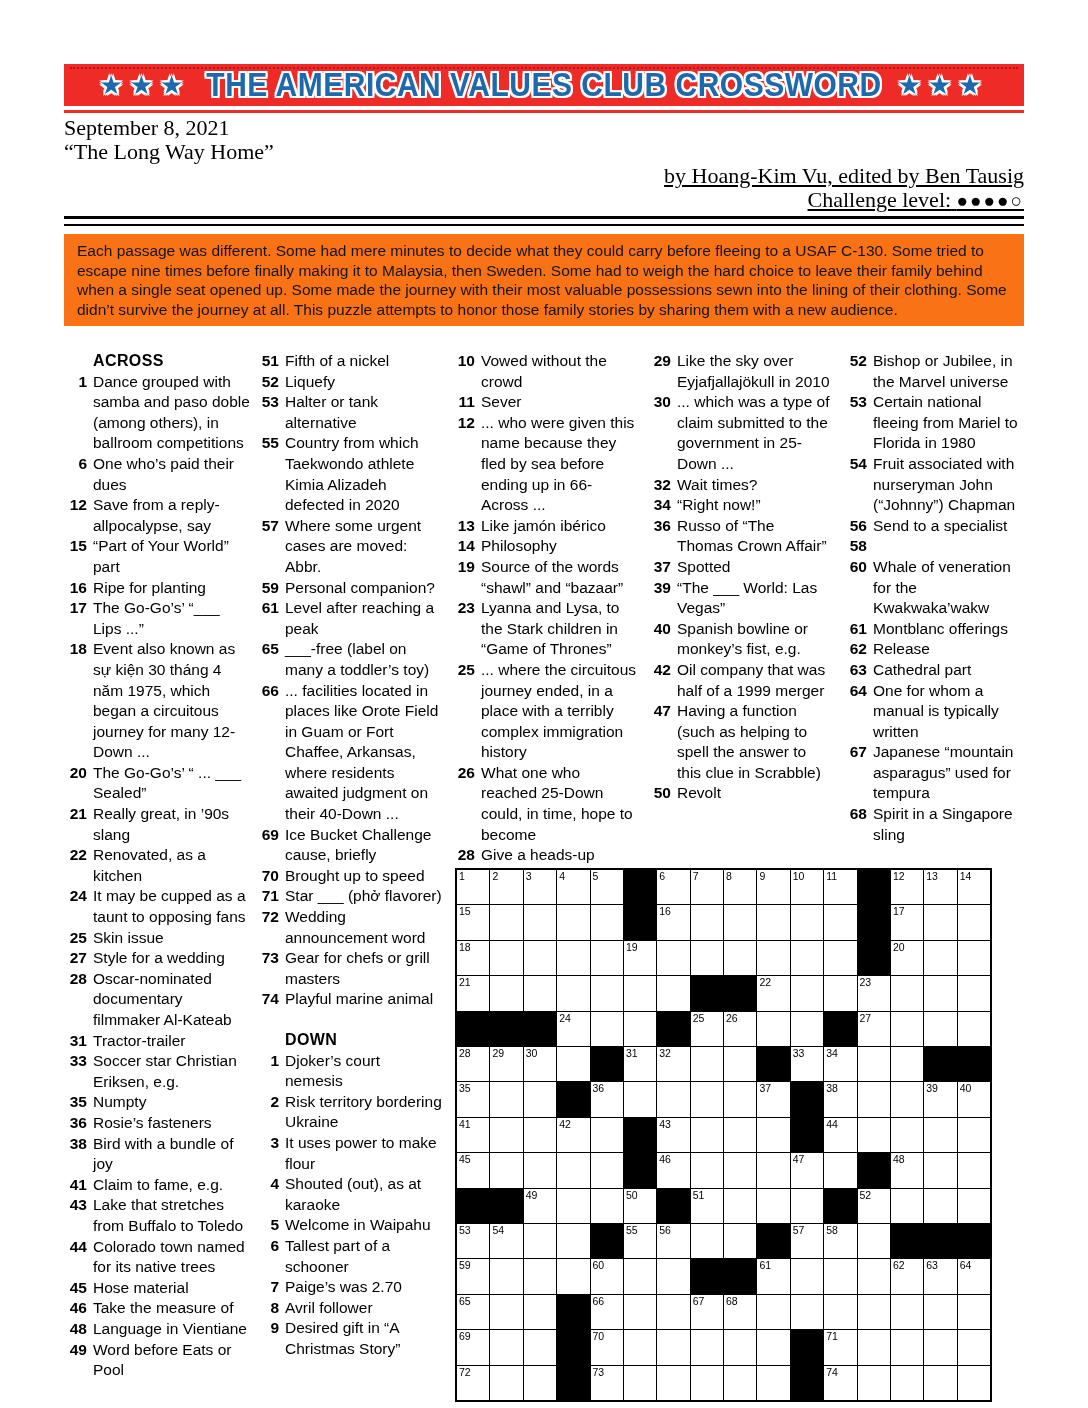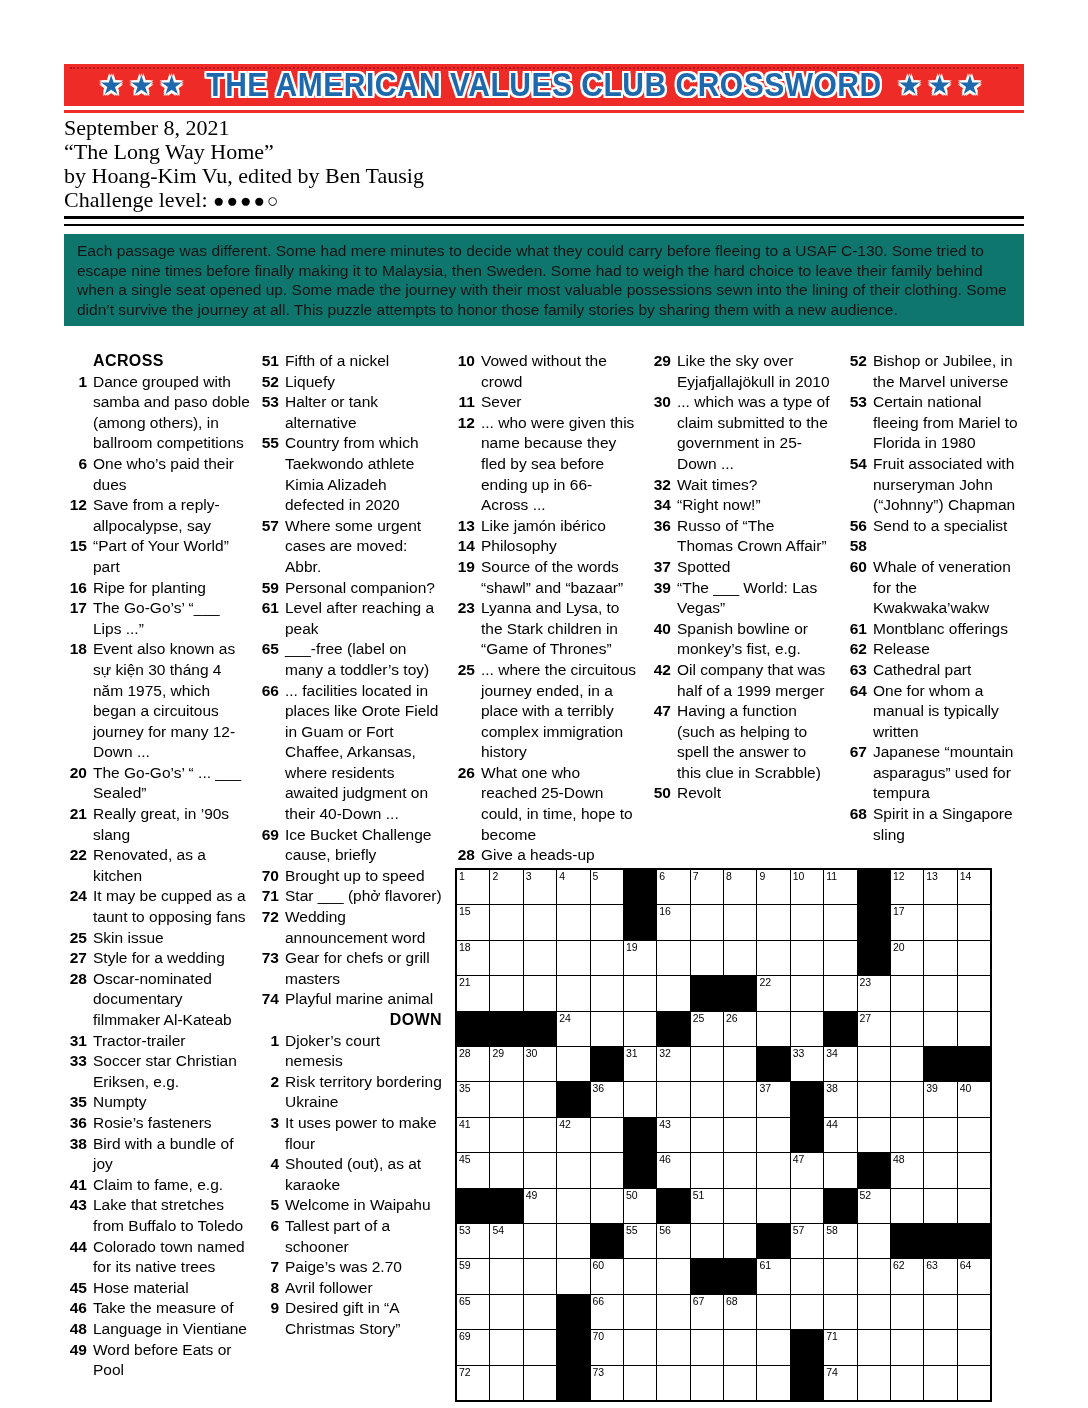--- a/index.html
+++ b/index.html
@@ -29,46 +29,46 @@
     transform:scaleY(1.08);white-space:nowrap;
   }
   .stars{font-size:26px;color:#1e69ad;letter-spacing:7px;white-space:nowrap;}
   .banner-underline{height:3px;background:#ee2b26;margin-top:4px;}
 
   
   .masthead{
     display:flex;justify-content:space-between;margin-top:3px;
     font-family:"Liberation Serif",serif;font-size:22px;line-height:24px;flex-direction:column;
   }
-  .mast-right{}
+  .mast-right{text-align:right;text-decoration:underline;}
   .difficulty-dots{font-size:19px;letter-spacing:2px;}
   .double-rule{margin-top:3px;border-top:3px solid #000;border-bottom:2px solid #000;height:5px;}
 
   
   .intro{
-    margin-top:8px;background:#0f766e;color:#141414;
+    margin-top:8px;background:#f97316;color:#141414;
     padding:7px 13px;font-size:15.5px;line-height:19.5px;
   }
 
   
   .content{position:relative;margin-top:9px;height:1090px;}
   .clue-col{position:absolute;top:16px;width:186px;}
   #clue-col-1{left:0;}
   #clue-col-2{left:192px;}
   #clue-col-3{left:388px;}
   #clue-col-4{left:584px;}
   #clue-col-5{left:780px;}
   .clue{display:flex;font-size:15.5px;line-height:20.6px;}
   .cnum{flex:none;width:23px;text-align:right;padding-right:6px;font-weight:bold;}
   .ctext{flex:1;}
   .clue-heading{
     font-weight:bold;font-size:16px;line-height:20.6px;
     padding-left:29px;letter-spacing:.4px;
   }
-  .gap-above{text-align:right;}
+  .gap-above{margin-top:20px;}
 
   
   #crossword-grid{
     position:absolute;left:391px;top:533px;width:533px;height:530px;
     display:grid;grid-template-columns:repeat(16,1fr);grid-auto-rows:1fr;
     gap:1px;background:#000;border:2px solid #000;
   }
   .cell{position:relative;}
   .cell.white{background:#fff;}
   .cell.black{background:#000;}

